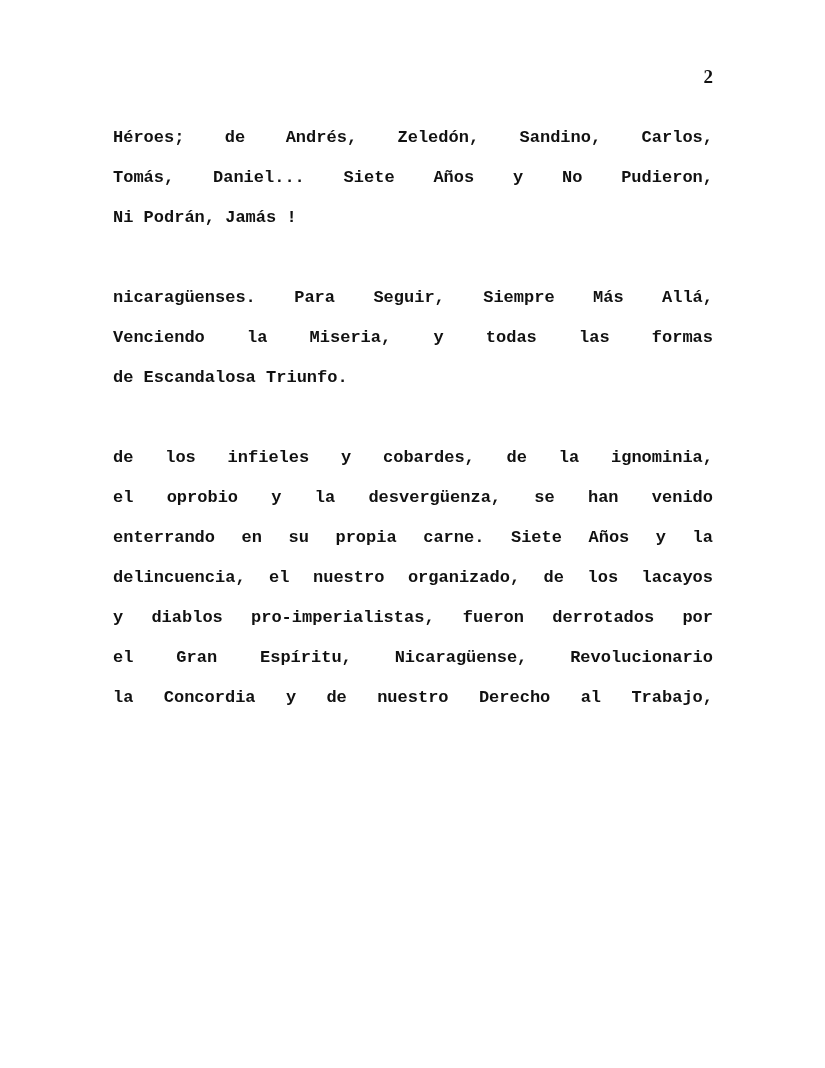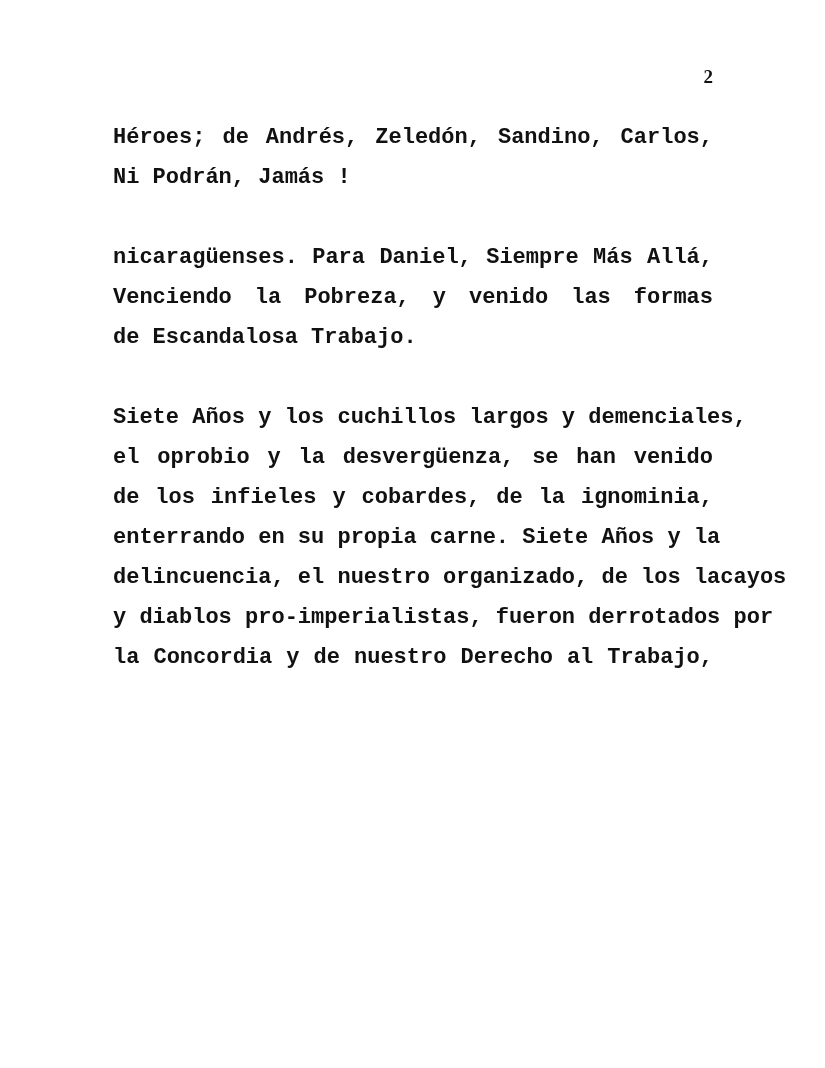--- a/index.html
+++ b/index.html
@@ -23,21 +23,21 @@
       font-size: 19px;
       line-height: 22px;
     }
     .text-block {
       position: absolute;
       left: 113px;
       top: 118px;
       width: 600px;
       font-family: "Liberation Mono", "DejaVu Sans Mono", monospace;
       font-weight: bold;
-      font-size: 22px;
+      font-size: 17px;
       line-height: 40px;
     }
     .paragraph {
       margin: 0 0 40px 0;
     }
     .line {
       display: block;
       white-space: nowrap;
       height: 40px;
       text-align: justify;
@@ -50,32 +50,33 @@
   </style>
 </head>
 <body>
 
 <div class="page-number">2</div>
 
 <div class="text-block">
 
   <p class="paragraph">
     <span class="line">Héroes; de Andrés, Zeledón, Sandino, Carlos,</span>
+    <span class="line">Tomás, Daniel... Siete Años y No Pudieron,</span>
     <span class="line last">Ni Podrán, Jamás !</span>
   </p>
 
   <p class="paragraph">
-    <span class="line">nicaragüenses. Para Daniel, Siempre Más Allá,</span>
-    <span class="line">Venciendo la Pobreza, y venido las formas</span>
-    <span class="line last">de Escandalosa Trabajo.</span>
+    <span class="line">nicaragüenses. Para Seguir, Siempre Más Allá,</span>
+    <span class="line">Venciendo la Miseria, y todas las formas</span>
+    <span class="line last">de Escandalosa Triunfo.</span>
   </p>
 
   <p class="paragraph">
-    <span class="line">Siete Años y los cuchillos largos y demenciales,</span>
+    <span class="line">de los infieles y cobardes, de la ignominia,</span>
     <span class="line">el oprobio y la desvergüenza, se han venido</span>
-    <span class="line">de los infieles y cobardes, de la ignominia,</span>
     <span class="line">enterrando en su propia carne. Siete Años y la</span>
     <span class="line">delincuencia, el nuestro organizado, de los lacayos</span>
     <span class="line">y diablos pro-imperialistas, fueron derrotados por</span>
+    <span class="line">el Gran Espíritu, Nicaragüense, Revolucionario</span>
     <span class="line">la Concordia y de nuestro Derecho al Trabajo,</span>
   </p>
 
 </div>
 
 </body></html>

